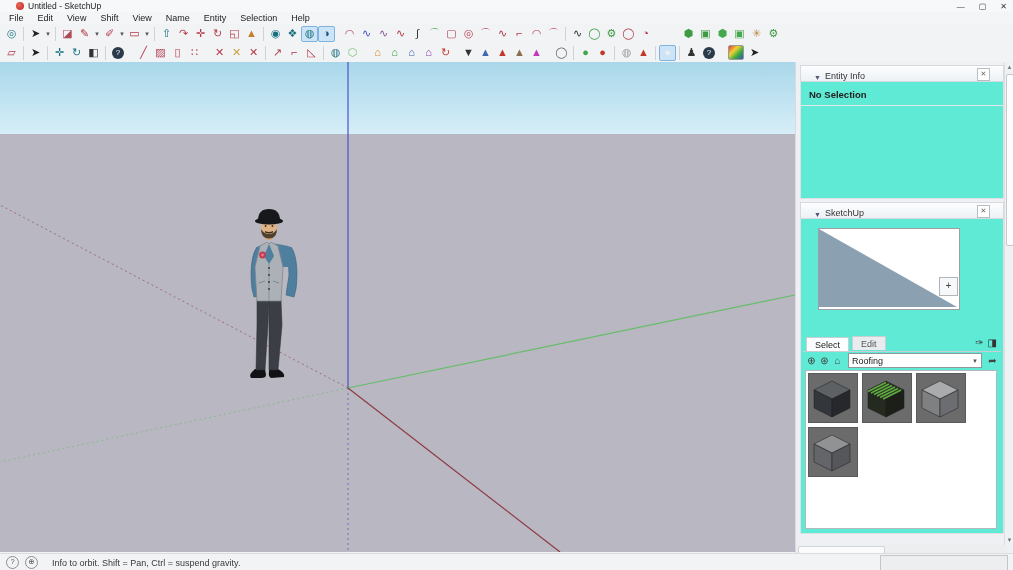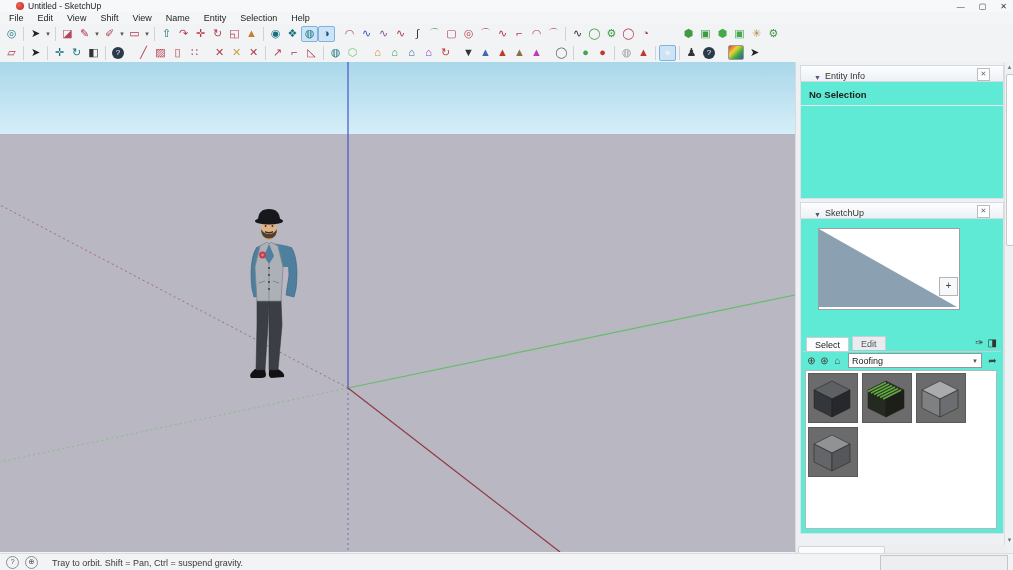--- a/index.html
+++ b/index.html
@@ -346,16 +346,16 @@
     <span class="vs-arrow" style="bottom:0">▼</span>
   </div>
   <div class="tray-hscroll">
     <span class="hs-thumb"></span>
   </div>
 </div>
 
 <div class="statusbar">
   <span class="st-ico">?</span>
   <span class="st-ico">⊕</span>
-  <span class="st-text">Tray to orbit. Shift = Pan, Ctrl = suspend gravity.</span>
+  <span class="st-text">Info to orbit. Shift = Pan, Ctrl = suspend gravity.</span>
   <span class="st-sp"></span>
   <input class="meas" type="text" value="" style="">
 </div>
 
 </body></html>

